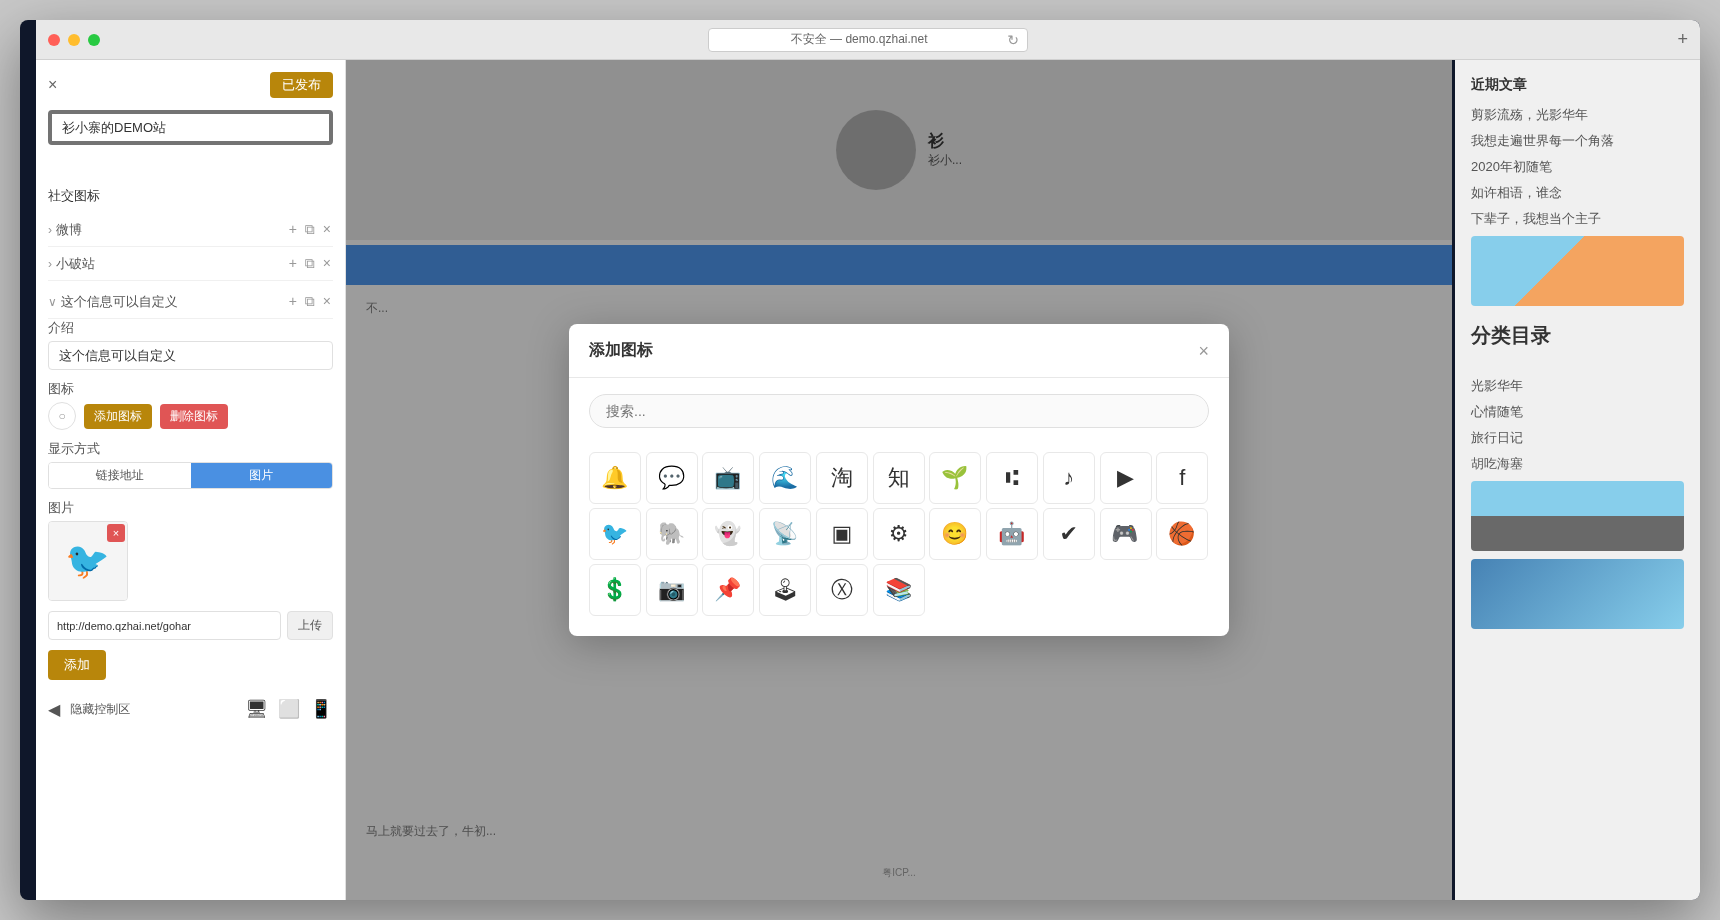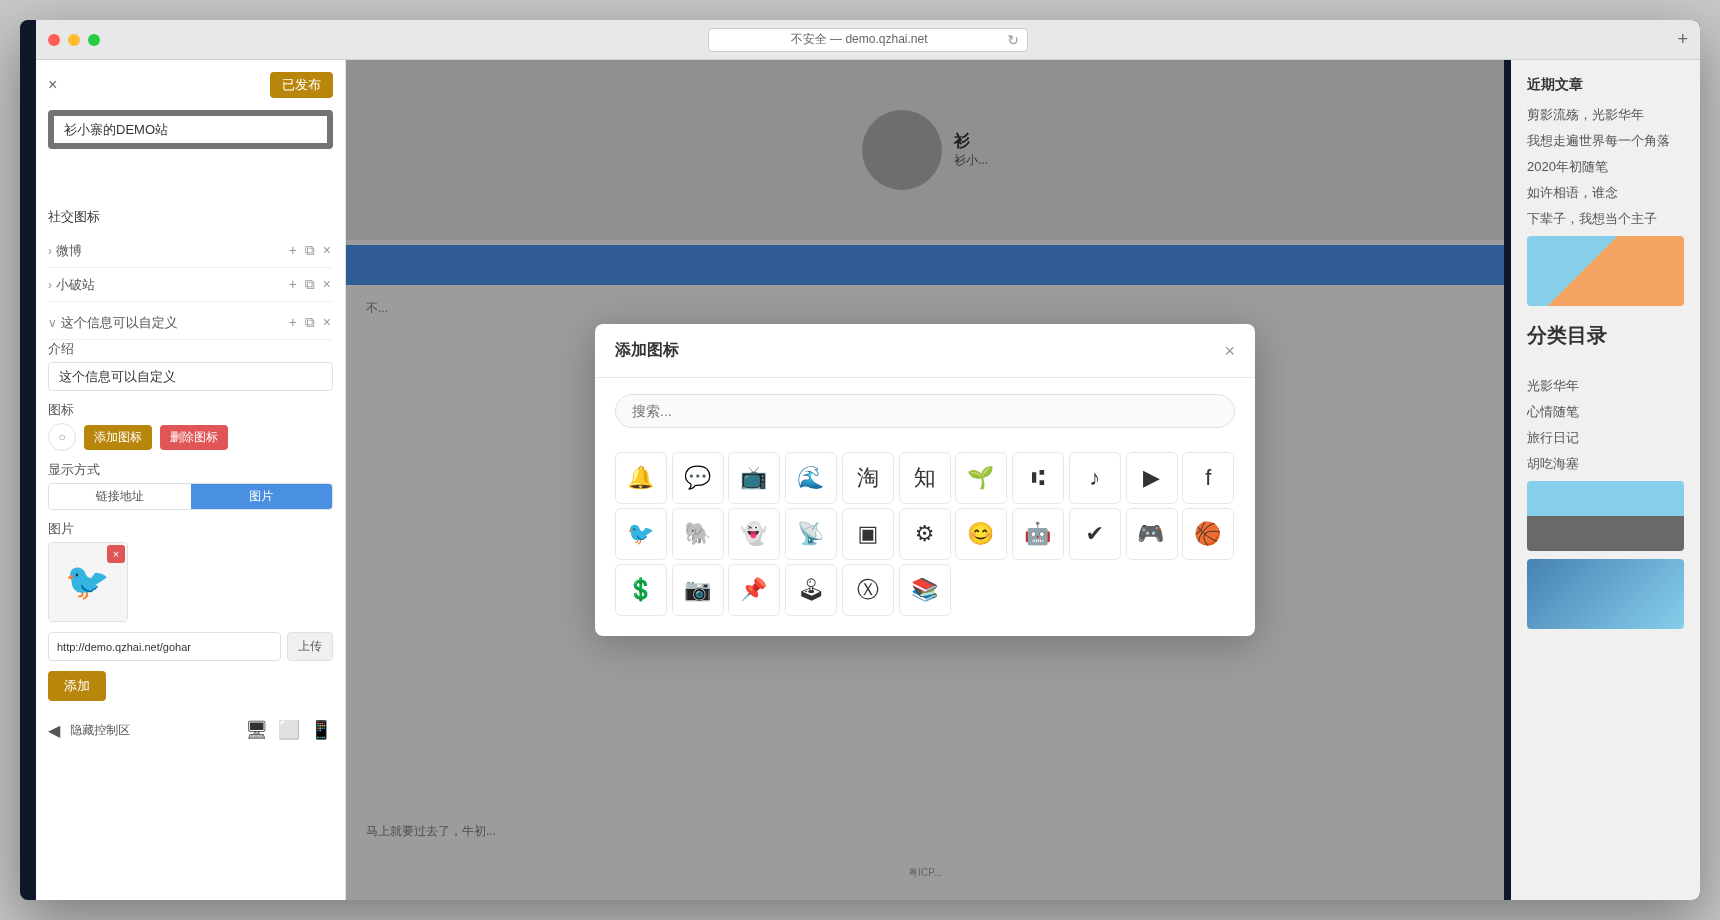--- a/index.html
+++ b/index.html
@@ -125,25 +125,25 @@
       color: #fff;
       border: none;
       border-radius: 4px;
       padding: 4px 12px;
       font-size: 13px;
       cursor: pointer;
     }
 
     .site-name-input {
       width: 100%;
-      border: 6px solid #737373;
+      border: 4px solid #737373;
       border-radius: 4px;
       padding: 6px 10px;
       font-size: 13px;
-      margin-bottom: 31px;
+      margin-bottom: 14px;
       color: #333;
     }
 
     .section-label {
       font-size: 13px;
       color: #333;
       margin-bottom: 8px;
       font-weight: 500;
       margin-top: 28px;
     }
@@ -355,23 +355,23 @@
     
     .main-preview {
       flex: 1;
       background: #f5f5f5;
       overflow: hidden;
       position: relative;
     }
 
     
     .right-sidebar {
-      width: 196px;
+      width: 248px;
       background: #f0f0f0;
-      border-left: 7px solid #0f172a;
+      border-left: 3px solid #0f172a;
       padding: 16px;
       flex-shrink: 0;
     }
 
     .sidebar-section-title {
       font-size: 14px;
       font-weight: 600;
       color: #333;
       margin-bottom: 12px;
     }

